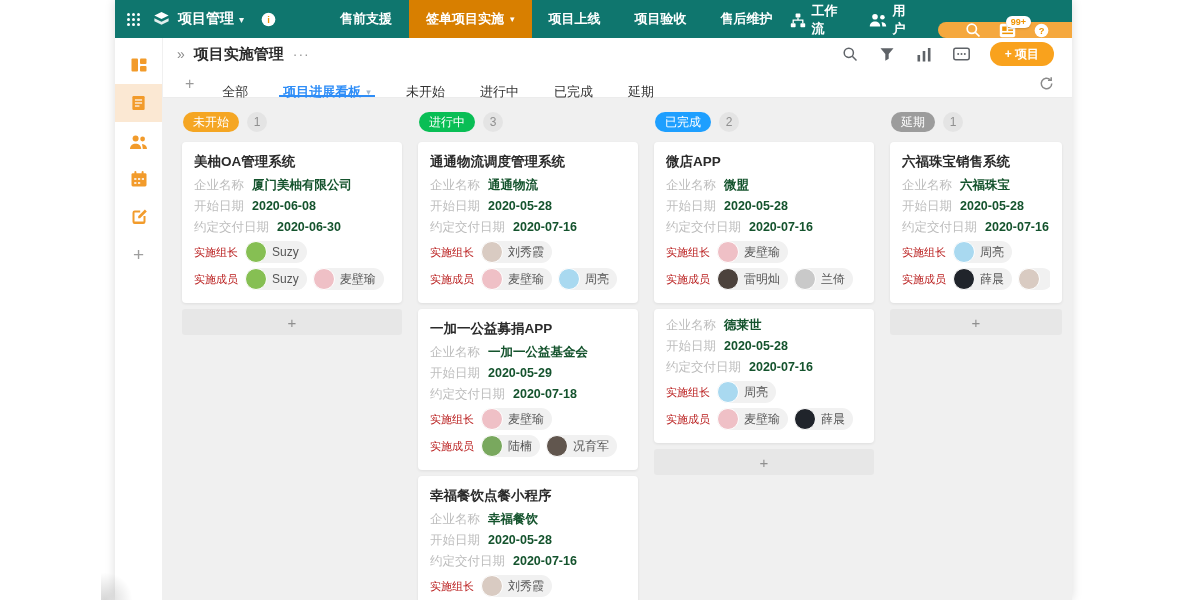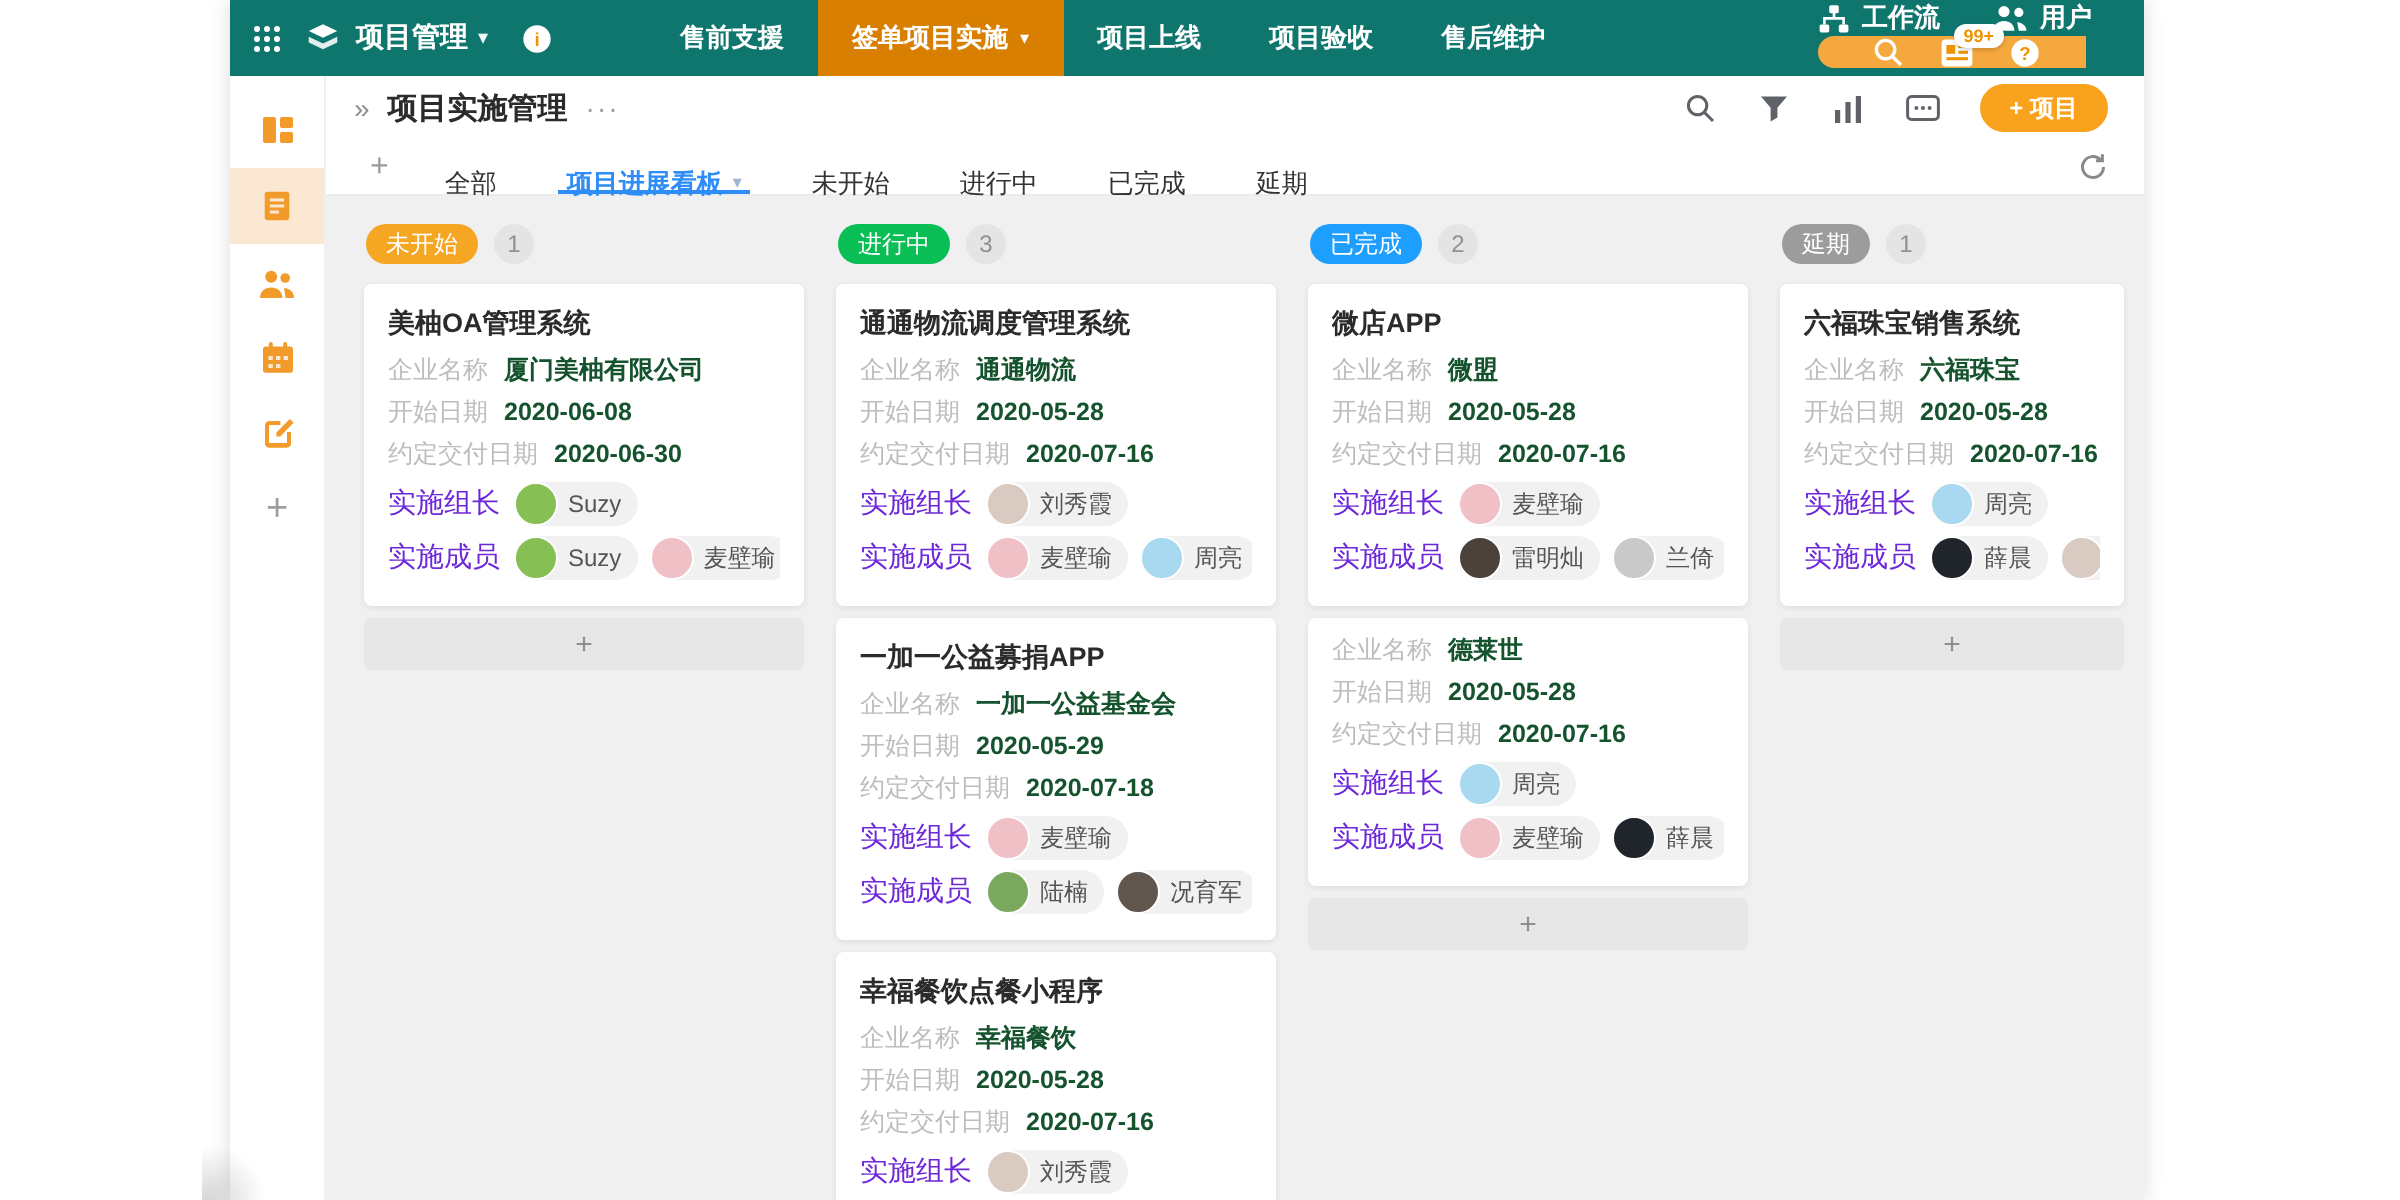--- a/index.html
+++ b/index.html
@@ -12,21 +12,21 @@
   .tb-left { display:flex; align-items:center; padding-left:12px; flex:none; }
   .grid-menu { display:grid; grid-template-columns:repeat(3,3px); grid-gap:2px; margin-right:12px; cursor:pointer; }
   .grid-menu i { width:3px; height:3px; background:#fff; border-radius:50%; }
   .logo { margin-right:7px; display:flex; align-items:center; }
   .app-title { font-size:14px; font-weight:bold; }
   .tb-caret { font-size:10px; margin:0 8px 0 5px; opacity:.95; }
   .tb-nav { display:flex; align-items:stretch; margin-left:38px; }
   .tb-nav-item { display:flex; align-items:center; padding:0 17px; font-size:13px; font-weight:bold; cursor:pointer; white-space:nowrap; }
   .tb-nav-item.active { background:#D87F00; }
   .tb-nav-item .caret { font-size:9px; margin-left:6px; }
-  .tb-right { margin-left:auto; display:flex; align-items:flex-start;flex-direction:column; }
+  .tb-right { margin-left:auto; display:flex; align-items:flex-end; }
   .tb-link { display:flex; align-items:center; font-size:13px; font-weight:bold; margin-right:26px; cursor:pointer; }
   .tb-link .ic { margin-right:6px; display:flex; }
   .tb-util { background:#F5A83E; border-radius:14px 0 0 14px; display:flex; align-items:center; padding:0 14px 0 18px; }
   .util-ic { margin:0 9px; cursor:pointer; position:relative; display:flex; }
   .badge99 { position:absolute; top:-7px; right:-15px; background:#fff; color:#EF9400;
     font-size:9px; font-weight:bold; height:12px; line-height:12px; padding:0 5px; border-radius:7px; box-shadow:0 1px 2px rgba(0,0,0,.18); }
   
   .app-body { display:flex; height:562px; }
   .sidebar { width:48px; background:#fff; border-right:1px solid #F0F0F0; flex:none; padding-top:8px; }
   .sb-item { height:38px; display:flex; align-items:center; justify-content:center; cursor:pointer; }
@@ -58,21 +58,21 @@
   .col-head { height:20px; display:flex; align-items:center; margin:2px 0 10px 1px; }
   .status-badge { height:20px; line-height:20px; padding:0 10px; border-radius:10px; color:#fff; font-size:12px; }
   .col-count { width:20px; height:20px; border-radius:50%; background:#E4E4E4; color:#8F8F8F; font-size:12px;
     display:flex; align-items:center; justify-content:center; margin-left:8px; }
   .card { background:#fff; border-radius:4px; box-shadow:0 1px 3px rgba(0,0,0,.08); padding:9px 12px 8px; margin-bottom:6px; cursor:pointer; }
   .card-title { font-size:13.5px; font-weight:bold; color:#2B2B2B; margin:2px 0 7px; white-space:nowrap; overflow:hidden; }
   .c-row { display:flex; align-items:center; font-size:12.5px; line-height:15px; margin-bottom:6px; white-space:nowrap; overflow:hidden; }
   .c-row .lbl { color:#BDBDBD; margin-right:8px; flex:none; }
   .c-row .val { color:#14532d; font-weight:bold; }
   .chip-row { display:flex; align-items:center; height:22px; margin-bottom:5px; white-space:nowrap; overflow:hidden; }
-  .chip-row .lbl { color:#6d28d9; font-size:14px; margin-right:7px; flex:none; }
+  .chip-row .lbl { color:#b91c1c; font-size:11px; margin-right:7px; flex:none; }
   .chip { display:inline-flex; align-items:center; background:#F1F1F1; border-radius:11px; height:22px; padding-right:8px; margin-right:6px; flex:none; }
   .chip .av { width:22px; height:22px; border-radius:50%; margin-right:5px; border:1px solid #fff; }
   .chip .nm { font-size:12px; color:#555; }
   .add-bar { height:26px; background:#E7E7E7; border-radius:3px; display:flex; align-items:center; justify-content:center;
     color:#8F8F8F; font-size:15px; cursor:pointer; margin-top:1px; }
   .curl { position:absolute; left:101px; bottom:0; width:34px; height:30px;
     background:radial-gradient(circle at 12% 100%, rgba(0,0,0,.16) 0, rgba(0,0,0,0) 65%); }
 </style>
 </head>
 <body>

